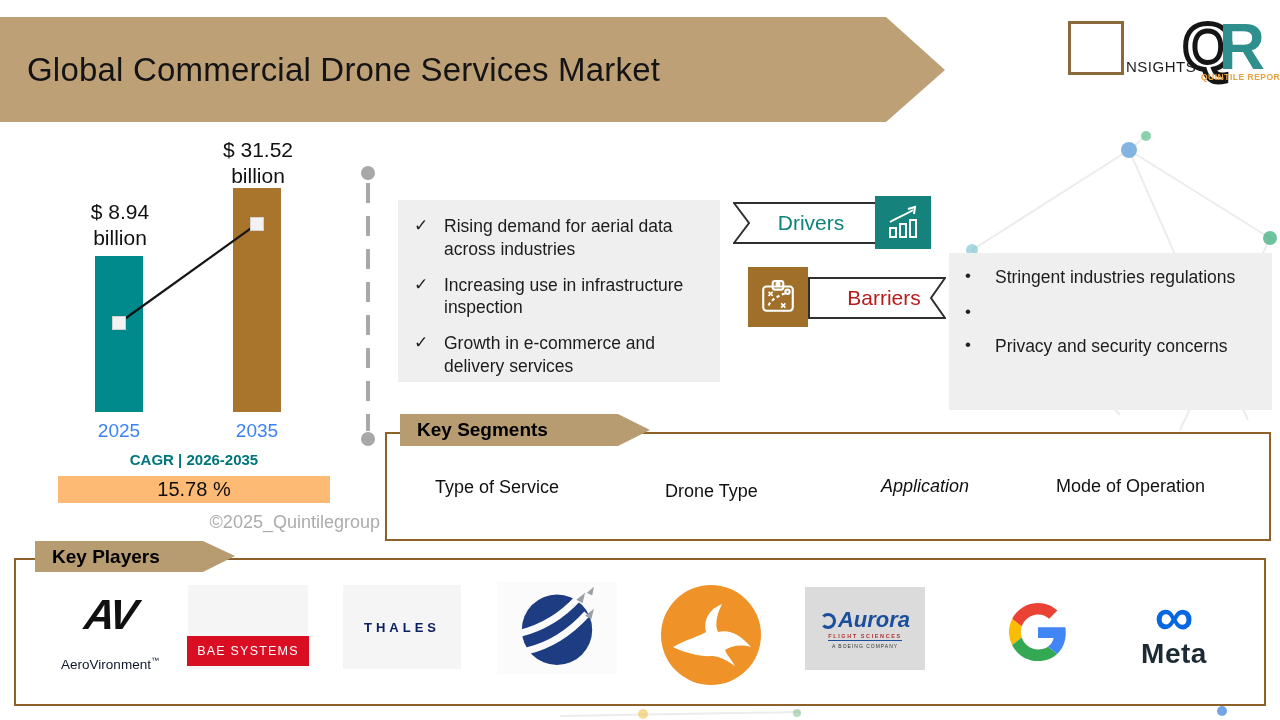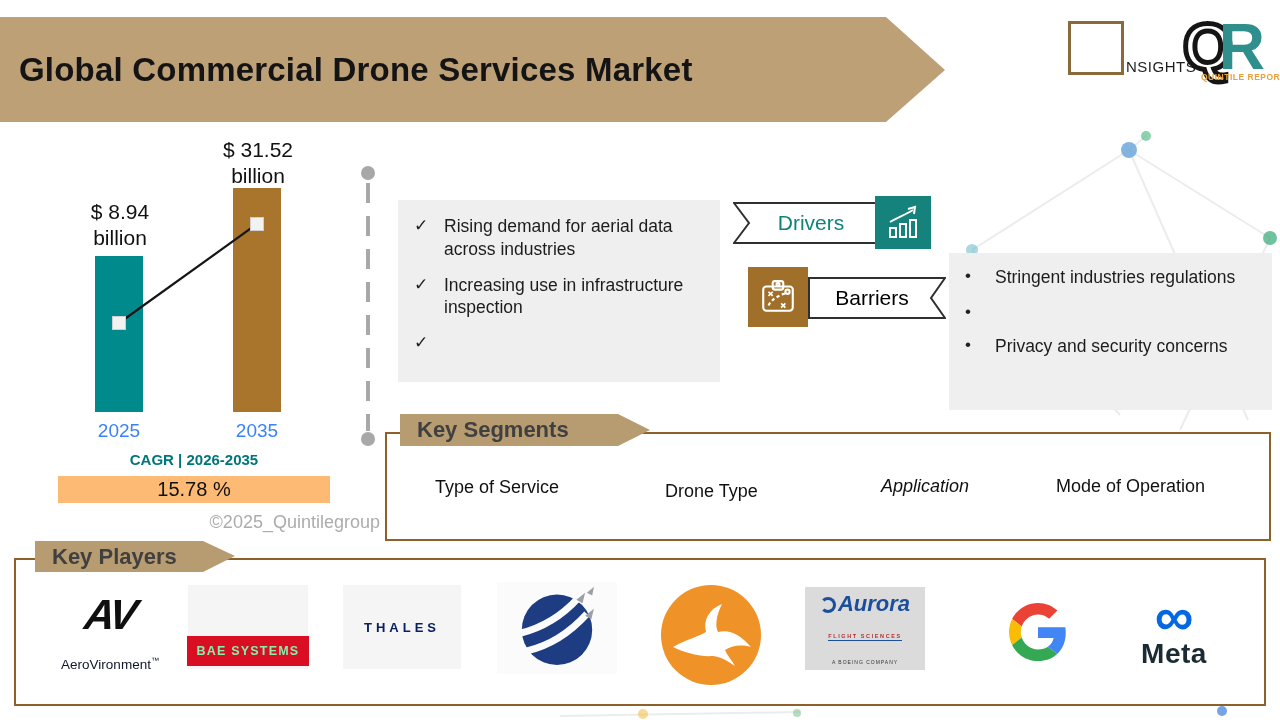--- a/index.html
+++ b/index.html
@@ -13,22 +13,22 @@
   
   #plexus { left:0; top:0; z-index:0; }
 
   
   .header-banner {
     left:0; top:17px; width:945px; height:105px; background:#BEA077;
     clip-path:polygon(0 0, 886px 0, 945px 53px, 886px 105px, 0 105px);
     z-index:2;
   }
   .page-title {
-    font-size:33px; font-weight:bold; color:#141414;
-    line-height:105px; padding-left:19px; letter-spacing:.2px; white-space:nowrap;
+    font-size:33px; font-weight:normal; color:#141414;
+    line-height:105px; padding-left:27px; letter-spacing:.2px; white-space:nowrap;
   }
   .qi-logo { left:998px; top:28px; width:185px; height:60px; z-index:2; }
   .qi-main { font-size:31px; color:#1d1d1d; letter-spacing:0.5px; }
   .qi-box  { position:absolute; left:70px; top:-7px; width:56px; height:54px; border:3px solid #8a6a3b; }
   .qi-sub  { position:absolute; left:128px; top:30px; font-size:15px; color:#1d1d1d; letter-spacing:0.5px; }
   .qr-logo { left:1183px; top:10px; width:92px; height:78px; z-index:2; }
   .qr-q { font-size:64px; font-weight:800; color:#ffffff; -webkit-text-stroke:5px #151515; letter-spacing:-2px; }
   .qr-r { font-size:64px; font-weight:800; color:#2F8F8C; margin-left:-12px; }
   .qr-caption { position:absolute; left:18px; top:62px; font-size:8.5px; font-weight:bold; color:#E8A23D; letter-spacing:.5px; white-space:nowrap; }
 
@@ -50,47 +50,47 @@
   .barriers-panel { left:949px; top:253px; width:323px; height:157px; padding-top:13px; }
   .panel-item { display:flex; margin-bottom:13px; }
   .panel-item .mark { width:30px; flex:0 0 30px; font-size:17px; color:#222; }
   .panel-item .txt { font-size:17.5px; color:#1c1c1c; line-height:1.3; }
 
   .ribbon { z-index:3; }
   .ribbon-text { position:absolute; top:0; left:0; width:100%; text-align:center; font-size:21px; line-height:42px; }
   .drivers-ribbon { left:733px; top:202px; width:146px; height:42px; }
   .drivers-ribbon .ribbon-text { color:#0E837C; padding-left:10px; }
   .barriers-ribbon { left:808px; top:277px; width:138px; height:42px; }
-  .barriers-ribbon .ribbon-text { color:#000000; padding-right:10px; }
+  .barriers-ribbon .ribbon-text { color:#b91c1c; padding-right:10px;margin-left:12px; }
   .icon-tile { display:flex; align-items:center; justify-content:center; z-index:4; }
   .drivers-icon-tile { left:875px; top:196px; width:56px; height:53px; background:#15837B; }
   .barriers-icon-tile { left:748px; top:267px; width:60px; height:60px; background:#A0702A; }
 
   
   .section-box { background:#ffffff; border:2px solid #8D6128; z-index:1; }
   .segments-box { left:385px; top:432px; width:886px; height:109px; }
   .players-box { left:14px; top:558px; width:1252px; height:148px; }
   .section-banner {
-    background:#B79B71; color:#404040; font-weight:bold; font-size:22px; z-index:3;
+    background:#B79B71; color:#000000; font-weight:bold; font-size:19px; z-index:3;
   }
   .segments-banner { left:400px; top:414px; width:250px; height:32px; line-height:32px; padding-left:17px;
     clip-path:polygon(0 0, 218px 0, 250px 16px, 218px 32px, 0 32px); }
   .players-banner { left:35px; top:541px; width:200px; height:31px; line-height:31px; padding-left:17px;
     clip-path:polygon(0 0, 168px 0, 200px 15px, 168px 31px, 0 31px); }
   .segment-item { position:absolute; font-size:18px; color:#111; z-index:2; white-space:nowrap; }
 
   
   .logo-card { position:absolute; z-index:2; display:flex; flex-direction:column; align-items:center; justify-content:center; }
   .ghost { background:#F5F5F5; }
   .av-mark { font-size:42px; font-weight:900; font-style:italic; letter-spacing:-3px; color:#101010; transform:skewX(-8deg); line-height:1; }
   .av-name { font-size:13.5px; color:#0f172a; margin-top:20px; }
   .av-name sup { font-size:8px; }
-  .bae-chip { background:#D90E23; color:#86efac; font-weight:bold; font-size:12.5px; letter-spacing:1.2px; padding:8px 10px; white-space:nowrap;margin-top:48px; }
+  .bae-chip { background:#D90E23; color:#ffffff; font-weight:normal; font-size:12.5px; letter-spacing:1.2px; padding:8px 10px; white-space:nowrap;margin-top:48px; }
   .thales-text { color:#0A2064; font-size:13px; letter-spacing:4px; font-weight:600; }
-  .aurora-card { background:#DBDBDB;gap:16px; }
+  .aurora-card { background:#DBDBDB; }
   .aurora-name { color:#1B4F9C; font-size:22px; font-weight:bold; font-style:italic; line-height:1; }
   .aurora-swoosh { display:inline-block; width:16px; height:16px; border-radius:50%; border:3px solid #1B4F9C; border-left-color:transparent; margin-right:2px; vertical-align:-2px; }
   .aurora-sub { color:#B03030; font-size:5.5px; letter-spacing:1.6px; font-weight:bold; margin-top:2px; border-bottom:1px solid #1B4F9C; padding-bottom:1px; }
   .aurora-sub2 { color:#333; font-size:5px; letter-spacing:1px; margin-top:2px; }
   .meta-infinity { font-size:54px; font-weight:bold; color:#0668E1; line-height:.75; }
   .meta-text { font-size:28px; font-weight:600; color:#1C2B33; letter-spacing:.5px; margin-top:2px; }
 </style>
 </head>
 <body>
 
@@ -165,20 +165,21 @@
   <div class="panel-item">
     <span class="mark">✓</span>
     <span class="txt">Rising demand for aerial data across industries</span>
   </div>
   <div class="panel-item">
     <span class="mark">✓</span>
     <span class="txt">Increasing use in infrastructure inspection</span>
   </div>
   <div class="panel-item">
     <span class="mark">✓</span>
+    <span class="txt">Growth in e-commerce and delivery services</span>
   </div>
 </div>
 
 <div class="abs ribbon drivers-ribbon">
   <svg width="146" height="42">
       <polygon points="1,1 145,1 145,41 1,41 16,21" fill="#ffffff" stroke="#2F2F2F" stroke-width="2"></polygon>
     </svg>
   <div class="ribbon-text">Drivers</div>
 </div>
 <div class="abs icon-tile drivers-icon-tile">

